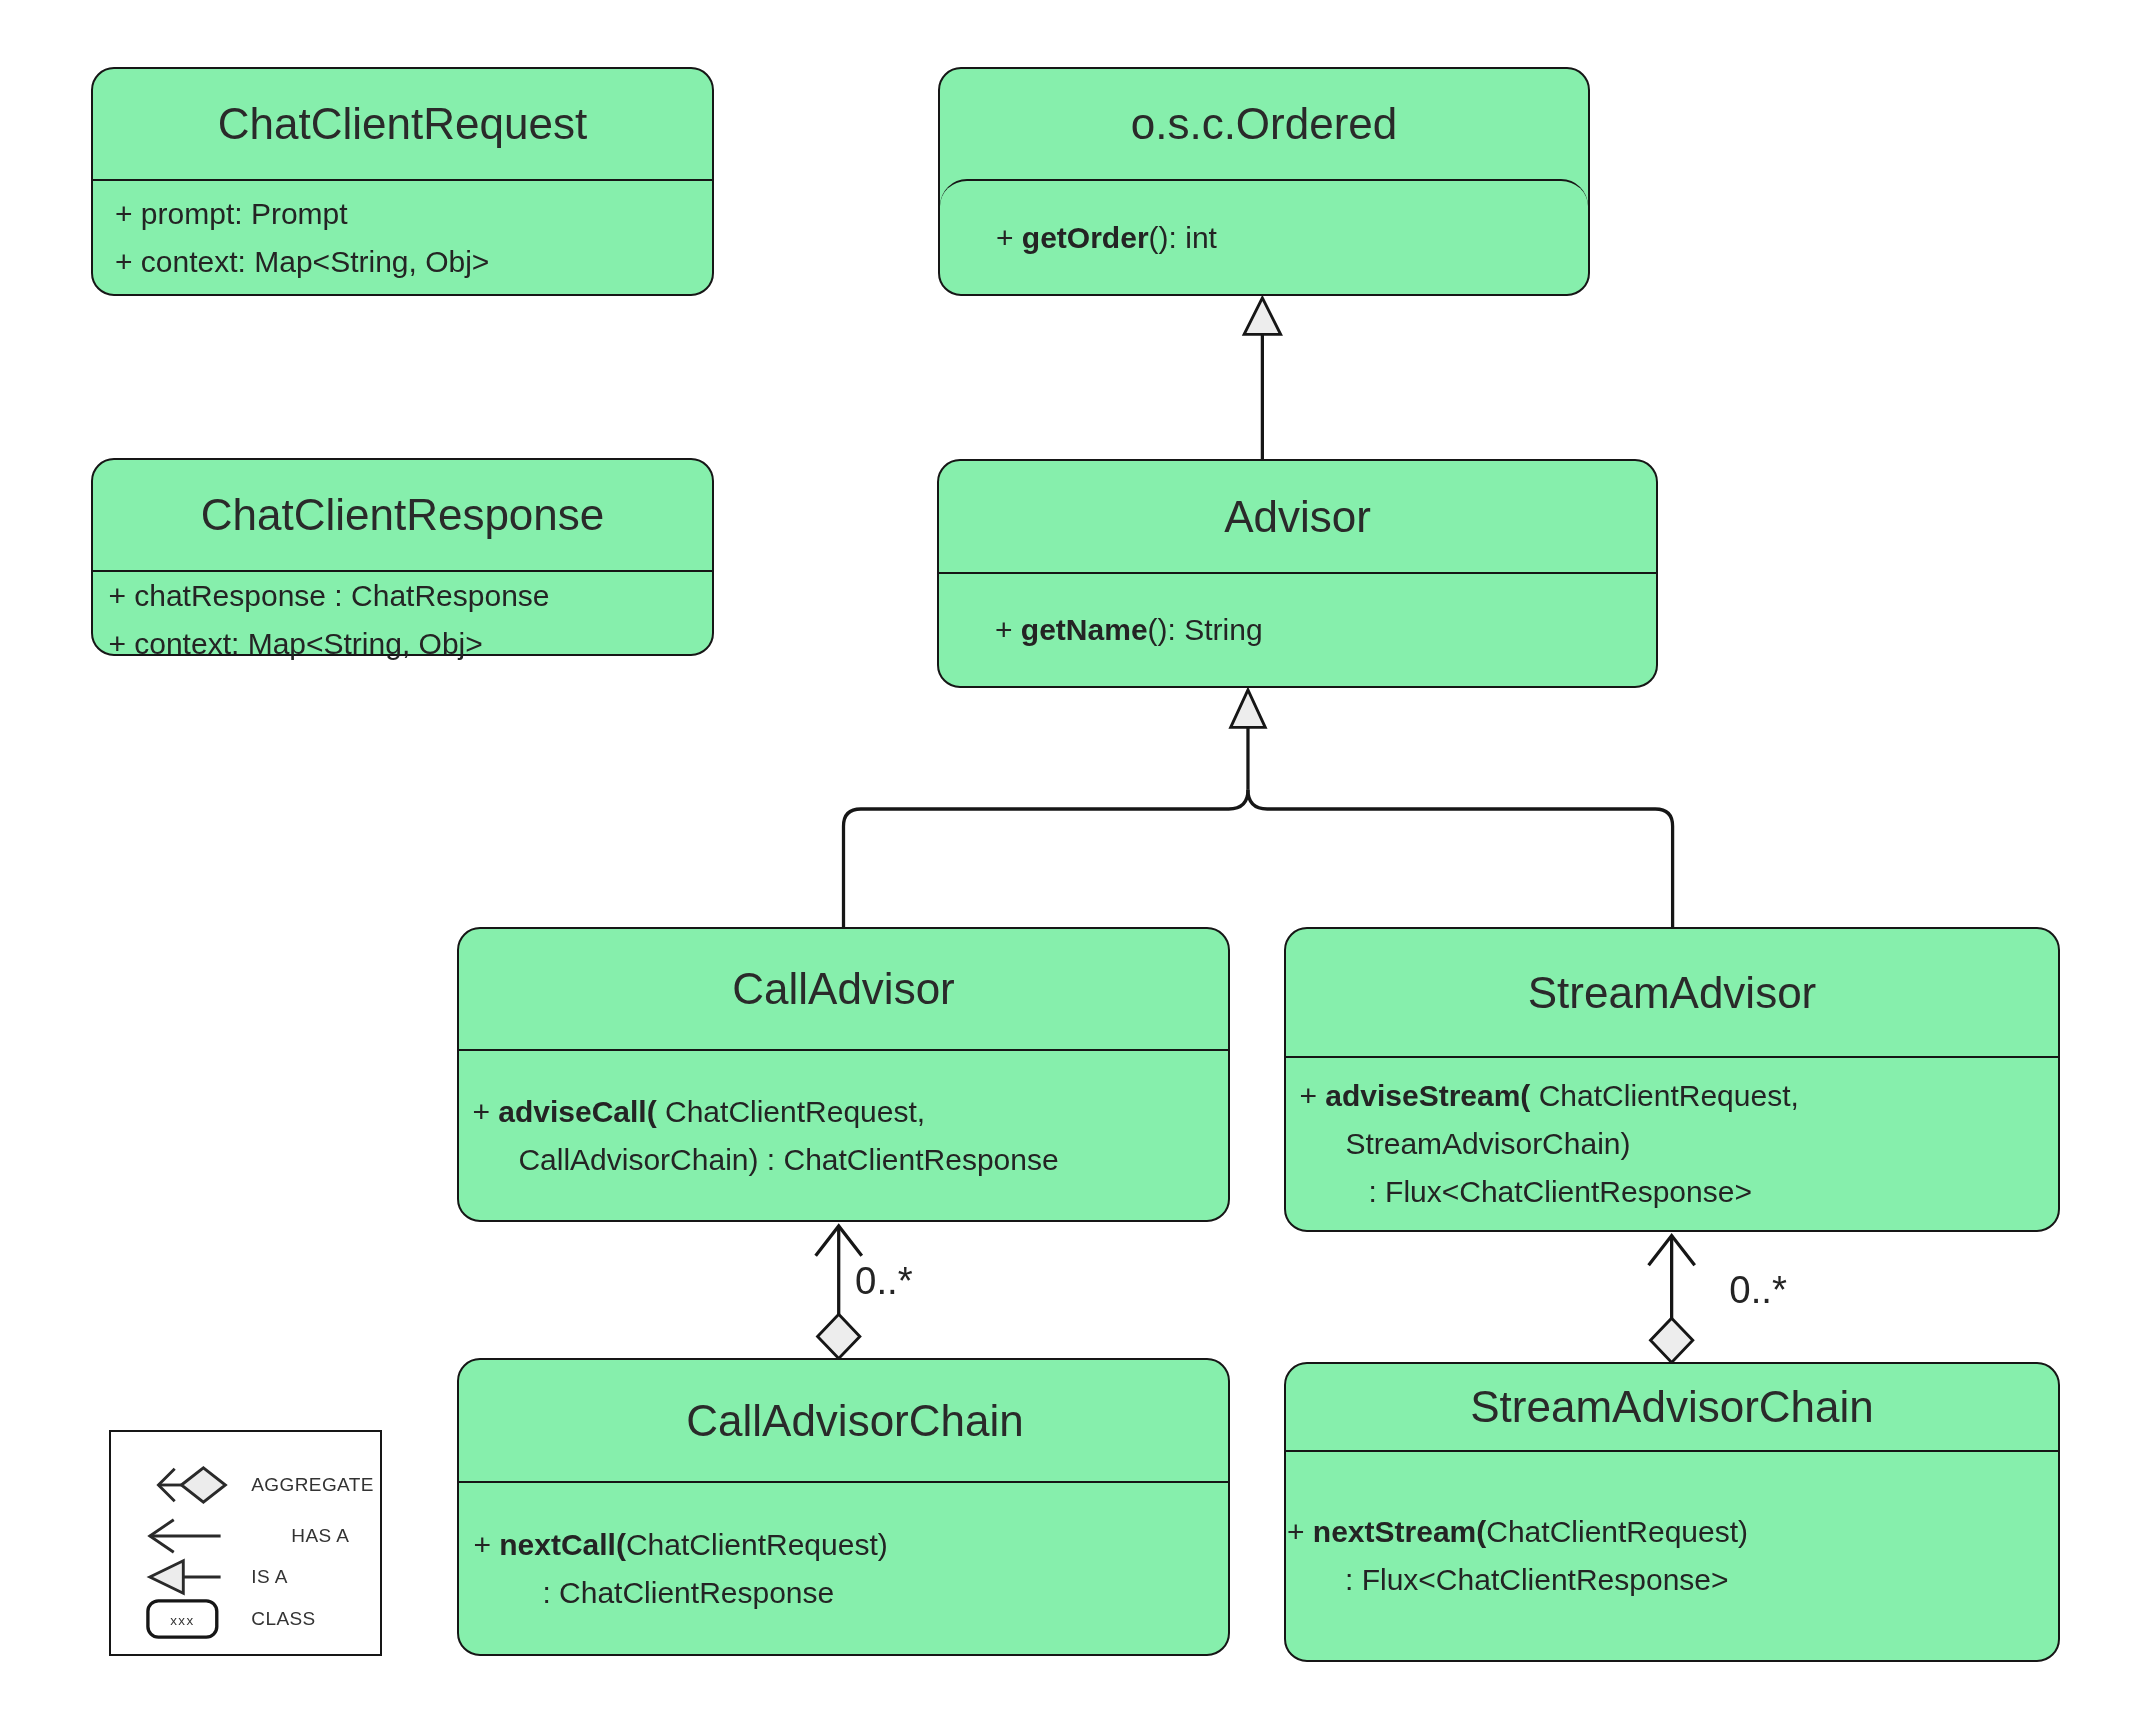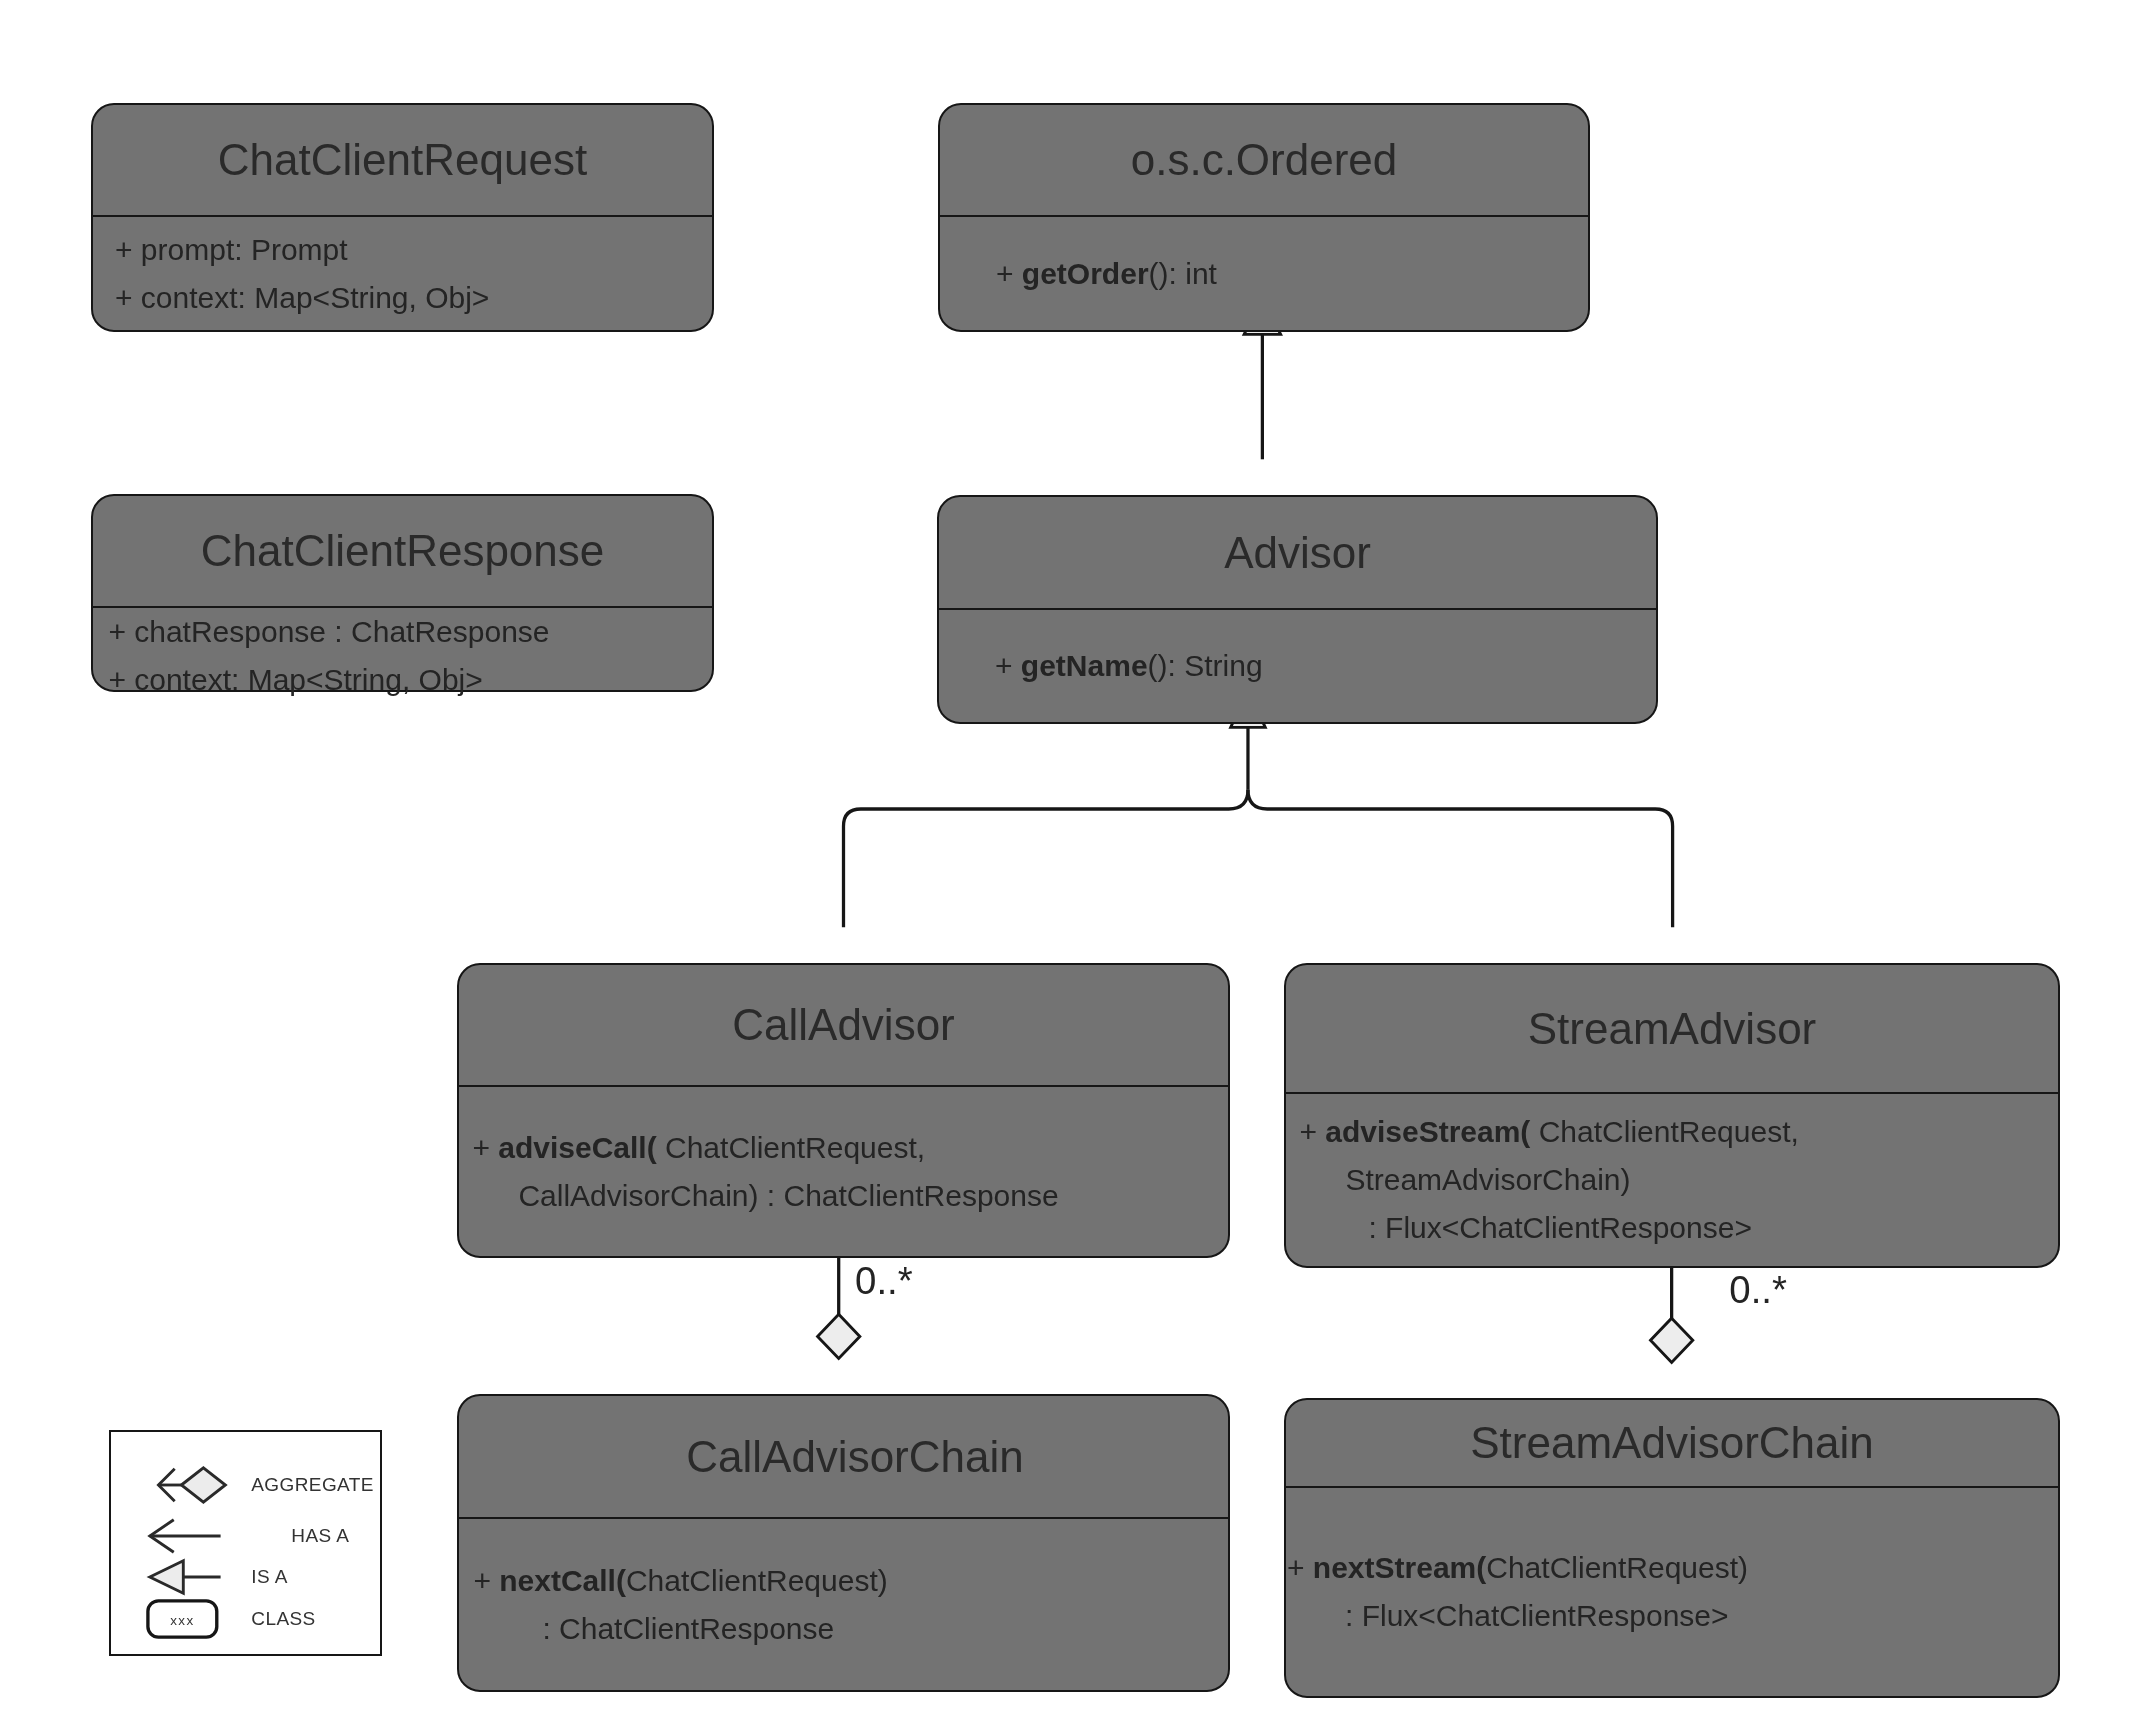--- a/index.html
+++ b/index.html
@@ -1,35 +1,35 @@
 <!DOCTYPE html>
 <html><head>
 <meta charset="utf-8">
 <style>
   html,body{margin:0;padding:0;background:#ffffff;}
   .canvas{position:relative;width:2152px;height:1716px;background:#ffffff;overflow:hidden;
           font-family:"Liberation Sans","DejaVu Sans",sans-serif;color:#242424;}
 
   
   .cls{position:absolute;box-sizing:border-box;border:2.9px solid #161616;border-radius:23px;
-       background:#737373;display:flex;flex-direction:column;margin-top:36px;}
+       background:#86efac;display:flex;flex-direction:column;}
   .cls .hdr{flex:0 0 auto;display:flex;align-items:center;justify-content:center;
             font-size:44px;color:#2a2a2a;}
   .cls .bd{flex:1 1 auto;display:flex;flex-direction:column;justify-content:center;
            border-top:2.9px solid #161616;font-size:30px;line-height:48px;color:#242424;}
   .cls .m{white-space:pre;}
   .cls .m b{font-weight:700;}
   .ind1{padding-left:46px;}
   .ind2{padding-left:58px;}
   .ind3{padding-left:69px;}
 
   .b-ccreq {left:91px;  top:67px;  width:623px;height:229px;}
   .b-ccreq .hdr{height:110px;}   .b-ccreq .bd{padding-left:22px;justify-content:center;}
   .b-ord  {left:938px; top:67px;  width:652px;height:229px;}
-  .b-ord .hdr{height:110px;}     .b-ord .bd{padding-left:56px;}
+  .b-ord .hdr{height:110px;}     .b-ord .bd{padding-left:56px;border-radius:27px;}
   .b-ccresp{left:91px; top:458px; width:623px;height:198px;}
   .b-ccresp .hdr{height:110px;}  .b-ccresp .bd{padding-left:15.4px;}
   .b-adv  {left:937px; top:459px; width:721px;height:229px;}
   .b-adv .hdr{height:111px;}     .b-adv .bd{padding-left:56px;}
   .b-ca   {left:457px; top:927px; width:773px;height:295px;}
   .b-ca .hdr{height:120px;}      .b-ca .bd{padding-left:13.4px;}
   .b-sa   {left:1284px;top:927px; width:776px;height:305px;}
   .b-sa .hdr{height:127px;}      .b-sa .bd{padding-left:13.4px;}
   .b-cac  {left:457px; top:1358px;width:773px;height:298px;}
   .b-cac .hdr{height:121px;padding-left:23px;}     .b-cac .bd{padding-left:14.4px;}

